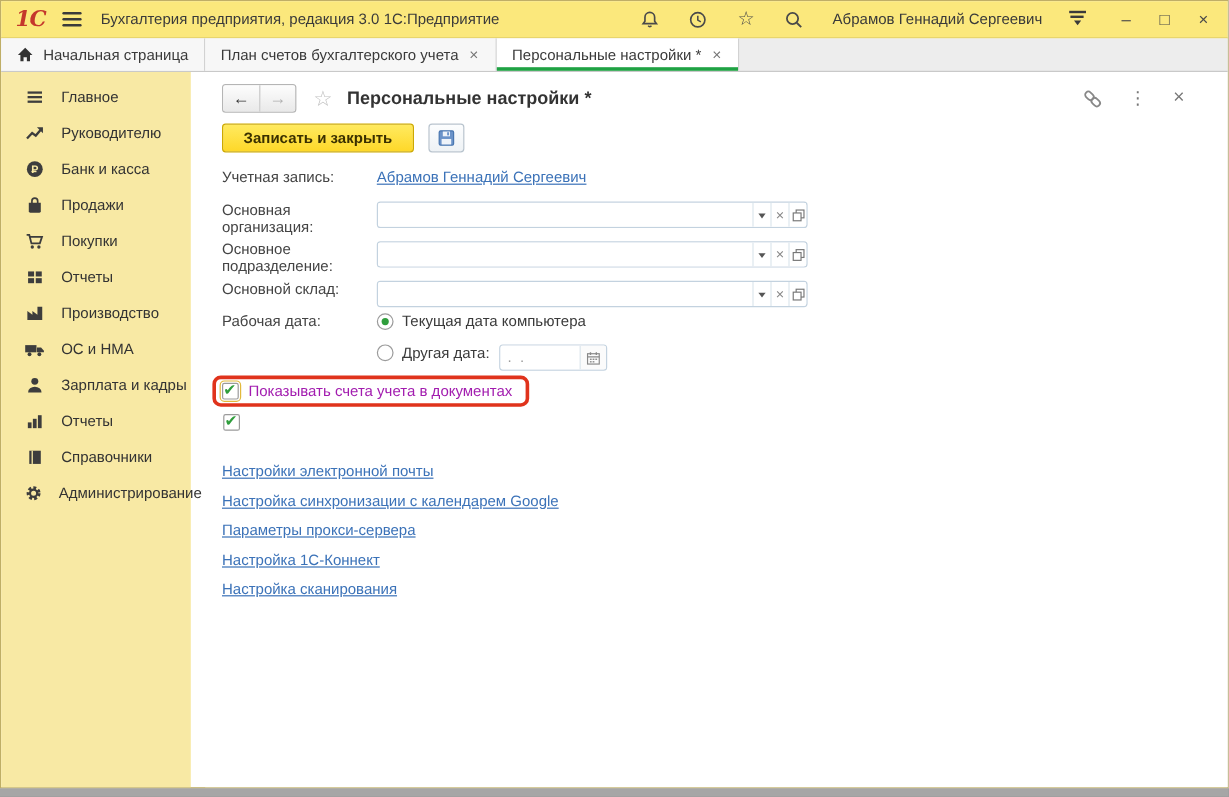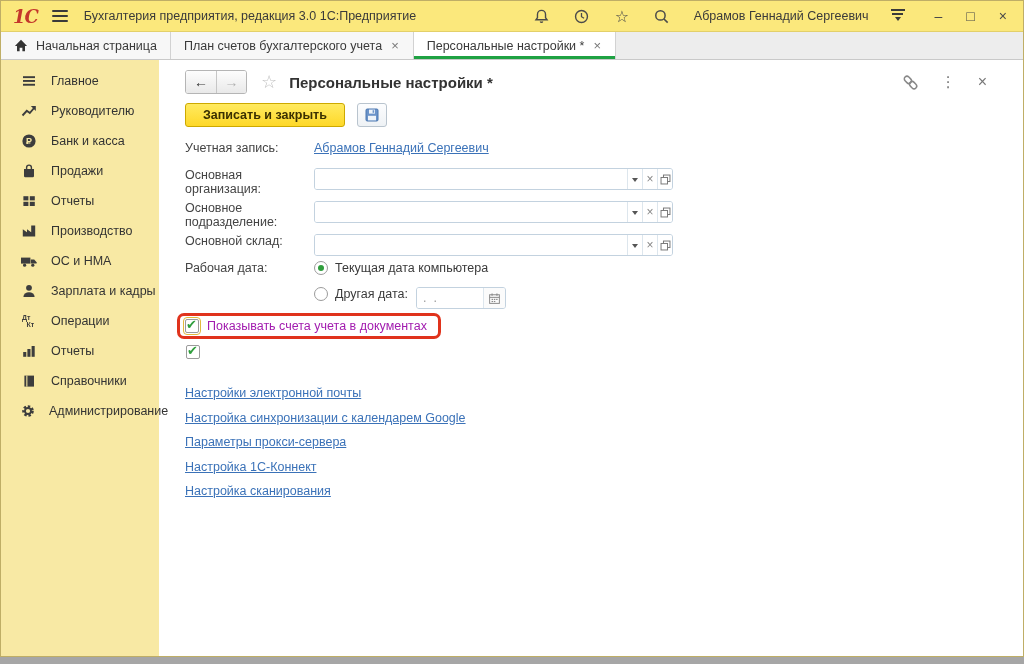--- a/index.html
+++ b/index.html
@@ -204,20 +204,30 @@
             <svg width="16" height="16" viewBox="0 0 16 16">
               <path d="M5.6 6.2 V4.5 a2.4 2.4 0 0 1 4.8 0 V6.2" fill="none" stroke="#3d3d3d" stroke-width="1.4"></path>
               <path d="M3 6 h10 v7 a1.2 1.2 0 0 1 -1.2 1.2 H4.2 A1.2 1.2 0 0 1 3 13 Z" fill="#3d3d3d"></path>
             </svg>
           </span>
       <span class="lbl">Продажи</span>
     </div>
     <div class="side-item">
       <span class="ico">
             <svg width="16" height="16" viewBox="0 0 16 16">
+              <path d="M1.2 2.8 h2.2 l1.8 7 h7 l1.8 -5.4 h-9.8" fill="none" stroke="#3d3d3d" stroke-width="1.5"></path>
+              <circle cx="5.9" cy="12.8" r="1.4" fill="#3d3d3d"></circle>
+              <circle cx="11.4" cy="12.8" r="1.4" fill="#3d3d3d"></circle>
+            </svg>
+          </span>
+      <span class="lbl">Покупки</span>
+    </div>
+    <div class="side-item">
+      <span class="ico">
+            <svg width="16" height="16" viewBox="0 0 16 16">
               <rect x="2.4" y="3.2" width="5" height="4.2" fill="#3d3d3d"></rect>
               <rect x="8.8" y="3.2" width="5" height="4.2" fill="#3d3d3d"></rect>
               <rect x="2.4" y="8.8" width="5" height="4.2" fill="#3d3d3d"></rect>
               <rect x="8.8" y="8.8" width="5" height="4.2" fill="#3d3d3d"></rect>
             </svg>
           </span>
       <span class="lbl">Отчеты</span>
     </div>
     <div class="side-item">
       <span class="ico">
@@ -239,29 +249,20 @@
       <span class="lbl">ОС и НМА</span>
     </div>
     <div class="side-item">
       <span class="ico">
             <svg width="16" height="16" viewBox="0 0 16 16">
               <circle cx="8" cy="4.8" r="2.9" fill="#3d3d3d"></circle>
               <path d="M2.4 14 a5.6 4.8 0 0 1 11.2 0 Z" fill="#3d3d3d"></path>
             </svg>
           </span>
       <span class="lbl">Зарплата и кадры</span>
-    </div>
-    <div class="side-item">
-      <span class="ico">
-            <svg width="16" height="16" viewBox="0 0 16 16">
-              <text x="1" y="7" font-size="7" font-weight="bold" fill="#3d3d3d" font-family="Liberation Sans,sans-serif">Дт</text>
-              <text x="5.5" y="14.4" font-size="7" font-weight="bold" fill="#3d3d3d" font-family="Liberation Sans,sans-serif">Кт</text>
-            </svg>
-          </span>
-      <span class="lbl">Операции</span>
     </div>
     <div class="side-item">
       <span class="ico">
             <svg width="16" height="16" viewBox="0 0 16 16">
               <rect x="2.2" y="9" width="3.1" height="4.8" fill="#3d3d3d"></rect>
               <rect x="6.4" y="6" width="3.1" height="7.8" fill="#3d3d3d"></rect>
               <rect x="10.6" y="3" width="3.1" height="10.8" fill="#3d3d3d"></rect>
             </svg>
           </span>
       <span class="lbl">Отчеты</span>

